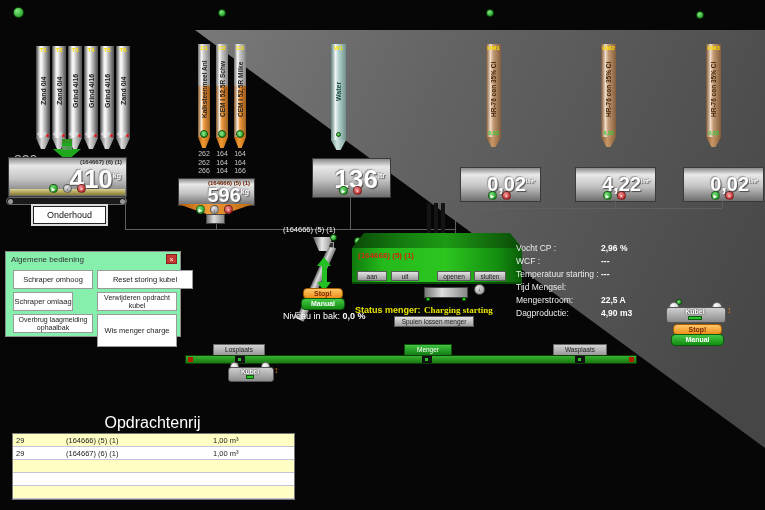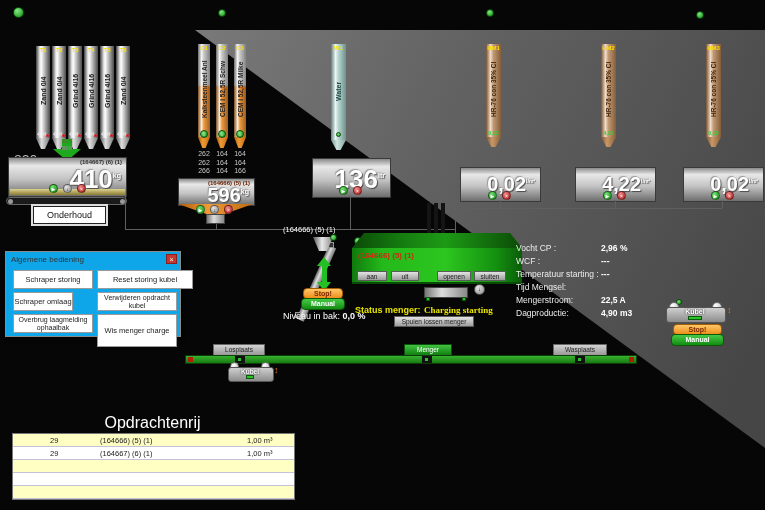--- a/index.html
+++ b/index.html
@@ -44,30 +44,30 @@
      font-size:6.5px;color:#1a1a1a;text-align:center;box-sizing:border-box;}
   .line{position:absolute;background:#5f5f5f;}
   .pipe{position:absolute;background:#141414;}
   .tag{position:absolute;background:linear-gradient(180deg,#d2d2d2,#989898);border:1px solid #666;
      color:#222;font-size:6.5px;text-align:center;line-height:9px;}
   .tag.active{background:linear-gradient(180deg,#41c341,#117e11);color:#fff;border-color:#0a520a;}
   
   .inf-l{position:absolute;font-size:8.5px;font-weight:normal;color:#ececec;}
   .inf-v{position:absolute;font-size:8.5px;font-weight:bold;color:#fff;}
   
-  .win{position:absolute;background:#0ea5e9;border:1px solid #8a8a8a;box-shadow:2px 2px 4px rgba(0,0,0,.6);}
+  .win{position:absolute;background:#86efac;border:1px solid #8a8a8a;box-shadow:2px 2px 4px rgba(0,0,0,.6);}
   .win-title{position:absolute;left:5px;top:3px;font-size:8px;color:#333;}
   .win-close{position:absolute;right:3px;top:2px;width:11px;height:10px;background:#c5382f;color:#fff;
      font-size:7px;line-height:10px;text-align:center;border:1px solid #8a2020;box-sizing:border-box;}
   .wbtn{position:absolute;background:#fff;border:1px solid #9a9a9a;font-size:7.5px;color:#222;
      display:flex;align-items:center;justify-content:center;text-align:center;line-height:8px;box-sizing:border-box;}
   
   .q-title{position:absolute;color:#fff;font-size:16px;text-align:center;}
   .q-table{position:absolute;background:#fff;border:1px solid #777;}
-  .q-row{display:flex;height:12px;align-items:center;border-bottom:1px solid #c2c2d8;font-size:7.5px;color:#222;padding-left:34px;}
+  .q-row{display:flex;height:12px;align-items:center;border-bottom:1px solid #c2c2d8;font-size:7.5px;color:#222;}
   .q-row.ye{background:#ffffc4;}
   .q-c1{width:50px;padding-left:3px;box-sizing:border-box;}
   .q-c2{width:150px;padding-left:3px;box-sizing:border-box;}
   .q-c3{flex:1;padding-left:0;}
   
   .mix-top{position:absolute;clip-path:polygon(7% 0,93% 0,100% 100%,0 100%);
      background:linear-gradient(90deg,#0b4a07,#157d10 30%,#1d9a15 55%,#0b4a07);}
   .mix-body{position:absolute;border-bottom:2px solid #0a4a08;
      background:linear-gradient(90deg,#0f7a0c,#24ba1b 18%,#2cc61f 55%,#149010 85%,#0a5c08);}
   .mix-order{position:absolute;font-size:8px;font-weight:bold;color:#d02810;}
@@ -306,21 +306,21 @@
   <div class="line" style="left:350px;top:196px;width:1px;height:33px;"></div>
   <div class="line" style="left:455px;top:208px;width:1px;height:25px;"></div>
   <div class="line" style="left:455px;top:208px;width:267px;height:1px;"></div>
   <div class="line" style="left:500px;top:200px;width:1px;height:8px;"></div>
   <div class="line" style="left:615px;top:200px;width:1px;height:8px;"></div>
   <div class="line" style="left:722px;top:200px;width:1px;height:8px;"></div>
 
   <div class="win" style="left:5px;top:251px;width:174px;height:84px;">
     <div class="win-title">Algemene bediening</div>
     <div class="win-close">×</div>
-    <div class="wbtn" style="left:7px;top:18px;width:80px;height:19px;">Schraper storing</div>
+    <div class="wbtn" style="left:7px;top:18px;width:80px;height:19px;">Schraper omhoog</div>
     <div class="wbtn" style="left:91px;top:18px;width:96px;height:19px;">Reset storing kubel</div>
     <div class="wbtn" style="left:7px;top:40px;width:60px;height:19px;">Schraper omlaag</div>
     <div class="wbtn" style="left:91px;top:40px;width:80px;height:19px;font-size:7px;">Verwijderen opdracht kubel</div>
     <div class="wbtn" style="left:7px;top:62px;width:80px;height:19px;font-size:7px;">Overbrug laagmelding ophaalbak</div>
     <div class="wbtn" style="left:91px;top:62px;width:80px;height:33px;">Wis menger charge</div>
   </div>
 
   <div class="abs" style="left:283px;top:225px;font-size:7.5px;color:#fff;">(164666) (5) (1)</div>
   <div class="abs" style="left:296px;top:240px;width:8px;height:80px;background:linear-gradient(90deg,#666,#ddd 40%,#777);transform:rotate(24deg);transform-origin:50% 100%;"></div>
   <div class="sq" style="left:328px;top:242px;width:6px;height:6px;"></div>

